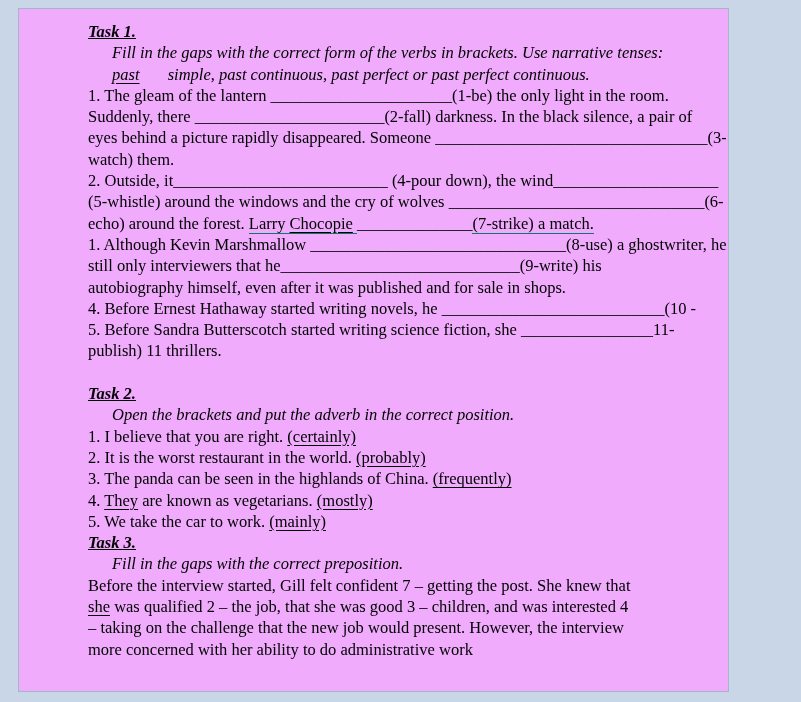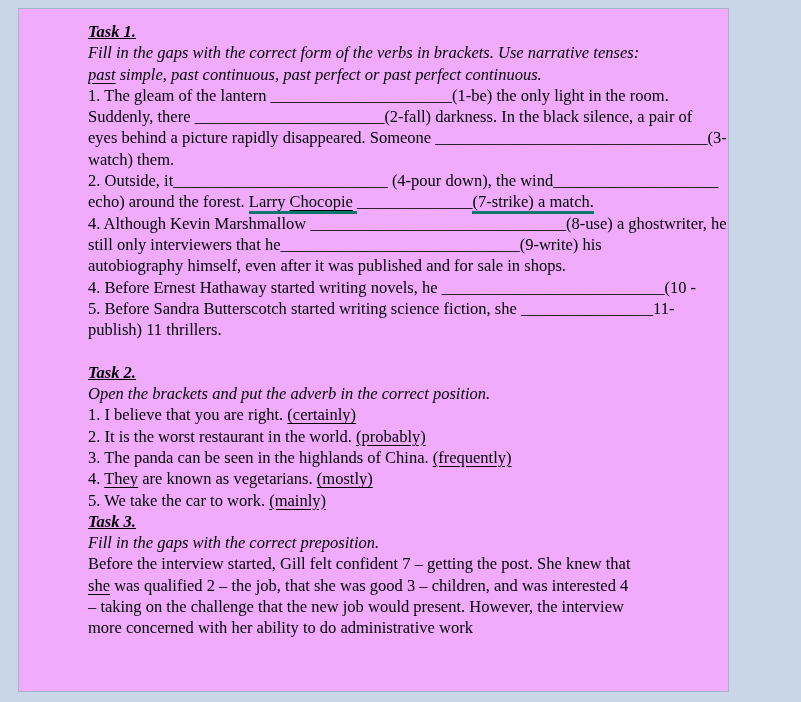--- a/index.html
+++ b/index.html
@@ -22,22 +22,22 @@
   .text-area {
     position:absolute;
     left:69px; top:12px; right:2px; bottom:0;
     font-size:16.5px;
     line-height:21.3px;
     color:#000000;
     overflow:hidden;
   }
   .line { white-space:pre; height:21.3px; }
   .seg-task { font-weight:bold; font-style:italic; text-decoration:underline; }
-  .seg-italic { font-style:italic; }
-  .seg-underline { border-bottom:3px solid #0f766e;text-align:right; }
+  .seg-italic { font-style:italic;margin-left:24px; }
+  .seg-underline { border-bottom:1px solid #0f766e;text-align:right; }
   .seg-squiggle {
     text-decoration-line:underline;
     text-decoration-style:wavy;
     text-decoration-color:#d00000;
     text-decoration-thickness:1px;
     text-underline-offset:3px;
     text-decoration:underline;
   }
 </style>
 </head>
@@ -47,22 +47,23 @@
   <div class="page">
     <div class="text-area" id="doc-lines">
         <div class="line"><span class="seg-task">Task 1.</span></div>
         <div class="line"><span class="seg-italic">Fill in the gaps with the correct form of the verbs in brackets. Use narrative tenses:</span></div>
         <div class="line"><span class="seg-italic seg-squiggle">past</span><span class="seg-italic"> simple, past continuous, past perfect or past perfect continuous.</span></div>
         <div class="line"><span class="">1. The gleam of the lantern </span><span class="">______________________</span><span class="">(1-be) the only light in the room.</span></div>
         <div class="line"><span class="">Suddenly, there </span><span class="">_______________________</span><span class="">(2-fall) darkness. In the black silence, a pair of</span></div>
         <div class="line"><span class="">eyes behind a picture rapidly disappeared. Someone </span><span class="">_________________________________</span><span class="">(3-</span></div>
         <div class="line"><span class="">watch) them.</span></div>
         <div class="line"><span class="">2. Outside, it</span><span class="">__________________________</span><span class=""> (4-pour down), the wind</span><span class="">____________________</span></div>
+        <div class="line"><span class="">(5-whistle) around the windows and the cry of wolves </span><span class="">_______________________________</span><span class="">(6-</span></div>
         <div class="line"><span class="">echo) around the forest. </span><span class="seg-underline">Larry </span><span class="seg-underline seg-squiggle">Chocopie</span><span class="seg-underline"> </span><span class="">______________</span><span class="seg-underline">(7-strike) a match.</span></div>
-        <div class="line"><span class="">4. Although Kevin Marshmallow </span><span class="">_______________________________</span><span class="">(8-use) a ghostwriter, he</span></div>
+        <div class="line"><span class="">1. Although Kevin Marshmallow </span><span class="">_______________________________</span><span class="">(8-use) a ghostwriter, he</span></div>
         <div class="line"><span class="">still only interviewers that he</span><span class="">_____________________________</span><span class="">(9-write) his</span></div>
         <div class="line"><span class="">autobiography himself, even after it was published and for sale in shops.</span></div>
         <div class="line"><span class="">4. Before Ernest Hathaway started writing novels, he </span><span class="">___________________________</span><span class="">(10 -</span></div>
         <div class="line"><span class="">5. Before Sandra Butterscotch started writing science fiction, she </span><span class="">________________</span><span class="">11-</span></div>
         <div class="line"><span class="">publish) 11 thrillers.</span></div>
         <div class="line">&nbsp;</div>
         <div class="line"><span class="seg-task">Task 2.</span></div>
         <div class="line"><span class="seg-italic">Open the brackets and put the adverb in the correct position.</span></div>
         <div class="line"><span class="">1. I believe that you are right. </span><span class="seg-squiggle">(certainly)</span></div>
         <div class="line"><span class="">2. It is the worst restaurant in the world. </span><span class="seg-squiggle">(probably)</span></div>

